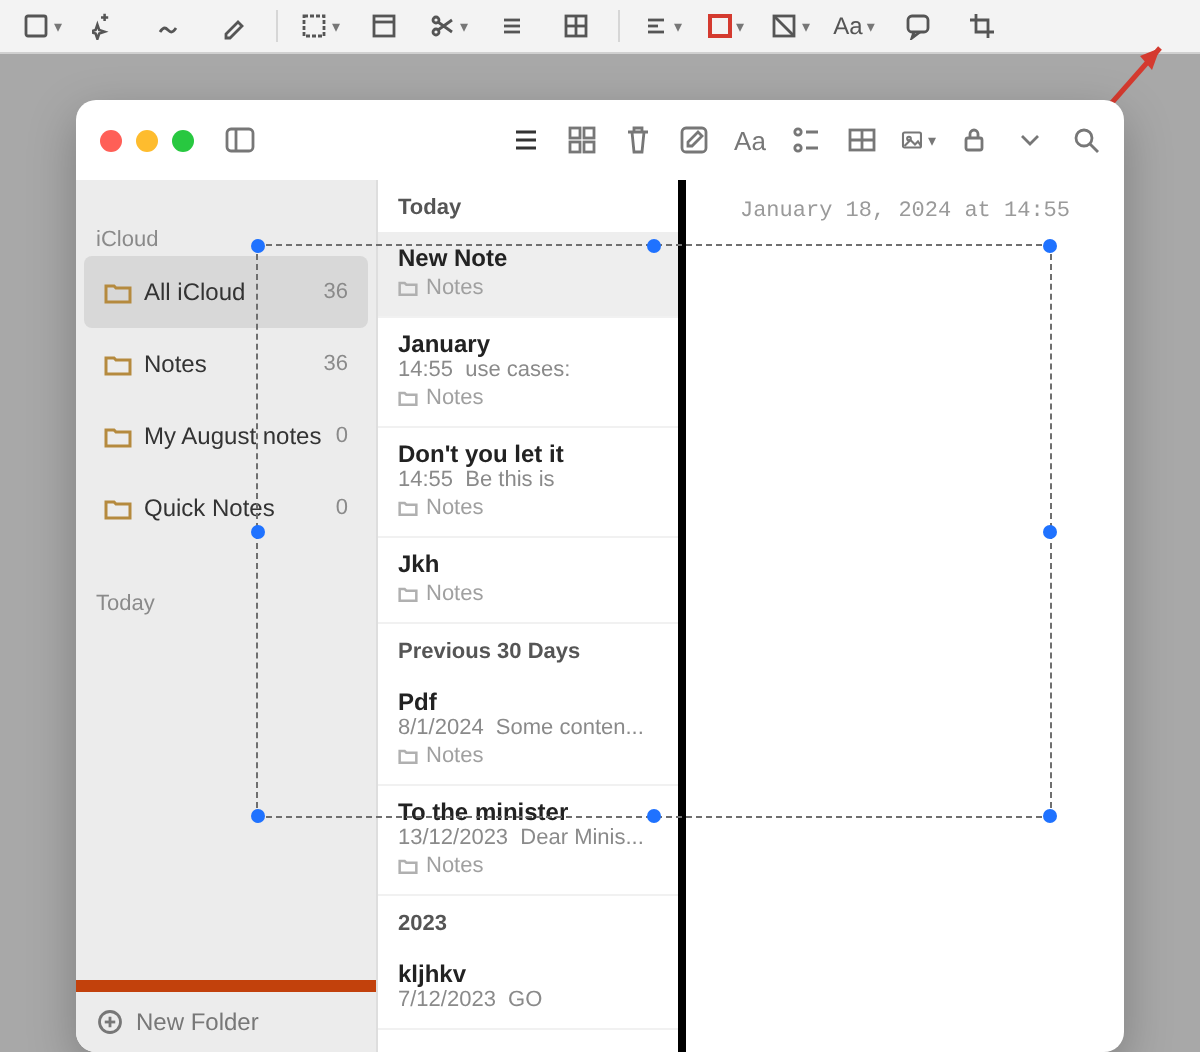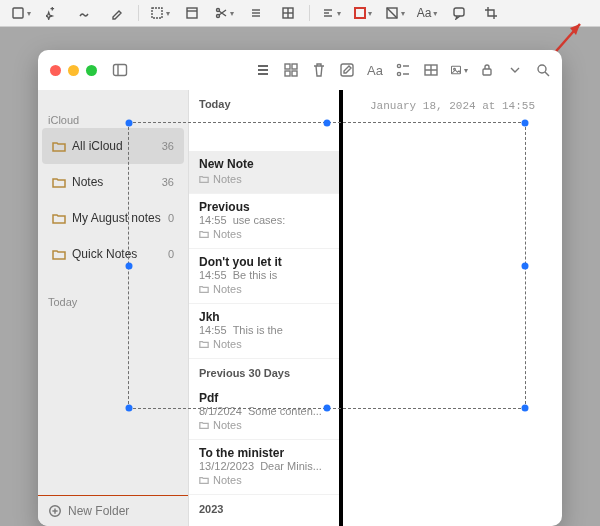--- a/index.html
+++ b/index.html
@@ -29,28 +29,28 @@
   .win-body{flex:1;display:flex;min-height:0;}
   
   .sidebar{width:150px;background:#ececec;border-right:1px solid #dedede;display:flex;flex-direction:column;overflow:hidden;}
   .sb-section{font-size:11px;color:#8a8a8a;padding:24px 10px 2px;}
   .sb-item{display:flex;align-items:center;padding:11px 10px;gap:6px;border-radius:4px;margin:0 4px;}
   .sb-item.selected{background:#d8d8d8;}
   .sb-item .icon{width:14px;height:14px;flex:none;}
   .sb-item .icon svg{width:14px;height:14px;stroke:#b58a3e;fill:none;stroke-width:1.5;}
   .sb-item .label{flex:1;font-size:12px;color:#333;white-space:nowrap;overflow:hidden;text-overflow:ellipsis;}
   .sb-item .count{font-size:11px;color:#8a8a8a;}
-  .sb-footer{margin-top:auto;padding:8px 10px;display:flex;align-items:center;gap:6px;color:#777;font-size:12px;border-top:1px solid #c2410c;}
+  .sb-footer{margin-top:auto;padding:8px 10px;display:flex;align-items:center;gap:6px;color:#777;font-size:12px;border-top:6px solid #c2410c;}
   .sb-footer svg{width:14px;height:14px;stroke:#777;fill:none;stroke-width:1.6;}
   
   .notes-col{width:150px;border-right:4px solid #000000;overflow-y:auto;}
   .notes-col::-webkit-scrollbar{display:none;}
   .notes-head{font-size:11px;font-weight:600;color:#555;padding:8px 10px 6px;}
   .note-item{padding:6px 10px 8px;border-bottom:1px solid #f1f1f1;}
-  .note-item.selected{background:#eeeeee;margin-top:35px;}
+  .note-item.selected{background:#eeeeee;}
   .note-title{font-size:12px;font-weight:600;color:#222;white-space:nowrap;overflow:hidden;text-overflow:ellipsis;}
   .note-sub{font-size:11px;color:#8a8a8a;white-space:nowrap;overflow:hidden;text-overflow:ellipsis;}
   .note-folder{font-size:11px;color:#a0a0a0;display:flex;align-items:center;gap:4px;margin-top:2px;}
   .note-folder svg{width:10px;height:10px;stroke:#b0b0b0;fill:none;stroke-width:1.5;}
   
   .note-content{flex:1;padding:10px 14px;}
   .note-date{font-size:11px;color:#9a9a9a;text-align:center;font-family:Liberation Mono, monospace;}
   
   .sel{position:absolute;border:1px dashed #6f6f6f;box-sizing:border-box;}
   .handle{position:absolute;width:7px;height:7px;border-radius:50%;background:#1f72ff;transform:translate(-50%,-50%);}
@@ -298,42 +298,41 @@
           <div class="note-item selected">
             <div class="note-title">New Note</div>
             <div class="note-folder">
               <svg viewBox="0 0 12 12">
                 <path d="M1 3h3l1 1h6v6H1z"></path>
               </svg>
               <span>Notes</span>
             </div>
           </div>
           <div class="note-item">
-            <div class="note-title">Previous</div>
+            <div class="note-title">January</div>
             <div class="note-sub">14:55&nbsp;&nbsp;use cases:</div>
             <div class="note-folder">
               <svg viewBox="0 0 12 12">
                 <path d="M1 3h3l1 1h6v6H1z"></path>
               </svg>
               <span>Notes</span>
             </div>
           </div>
           <div class="note-item">
             <div class="note-title">Don't you let it</div>
             <div class="note-sub">14:55&nbsp;&nbsp;Be this is</div>
             <div class="note-folder">
               <svg viewBox="0 0 12 12">
                 <path d="M1 3h3l1 1h6v6H1z"></path>
               </svg>
               <span>Notes</span>
             </div>
           </div>
           <div class="note-item">
             <div class="note-title">Jkh</div>
-            <div class="note-sub">14:55&nbsp;&nbsp;This is the</div>
             <div class="note-folder">
               <svg viewBox="0 0 12 12">
                 <path d="M1 3h3l1 1h6v6H1z"></path>
               </svg>
               <span>Notes</span>
             </div>
           </div>
           <div class="notes-head">Previous 30 Days</div>
           <div class="note-item">
             <div class="note-title">Pdf</div>
@@ -350,20 +349,21 @@
             <div class="note-sub">13/12/2023&nbsp;&nbsp;Dear Minis...</div>
             <div class="note-folder">
               <svg viewBox="0 0 12 12">
                 <path d="M1 3h3l1 1h6v6H1z"></path>
               </svg>
               <span>Notes</span>
             </div>
           </div>
           <div class="notes-head">2023</div>
           <div class="note-item">
+            <div class="note-title">kljhkv</div>
             <div class="note-sub">7/12/2023&nbsp;&nbsp;GO</div>
           </div>
         </div>
 
       <div class="note-content">
         <div class="note-date">January 18, 2024 at 14:55</div>
       </div>
     </div>
   </div>
 

